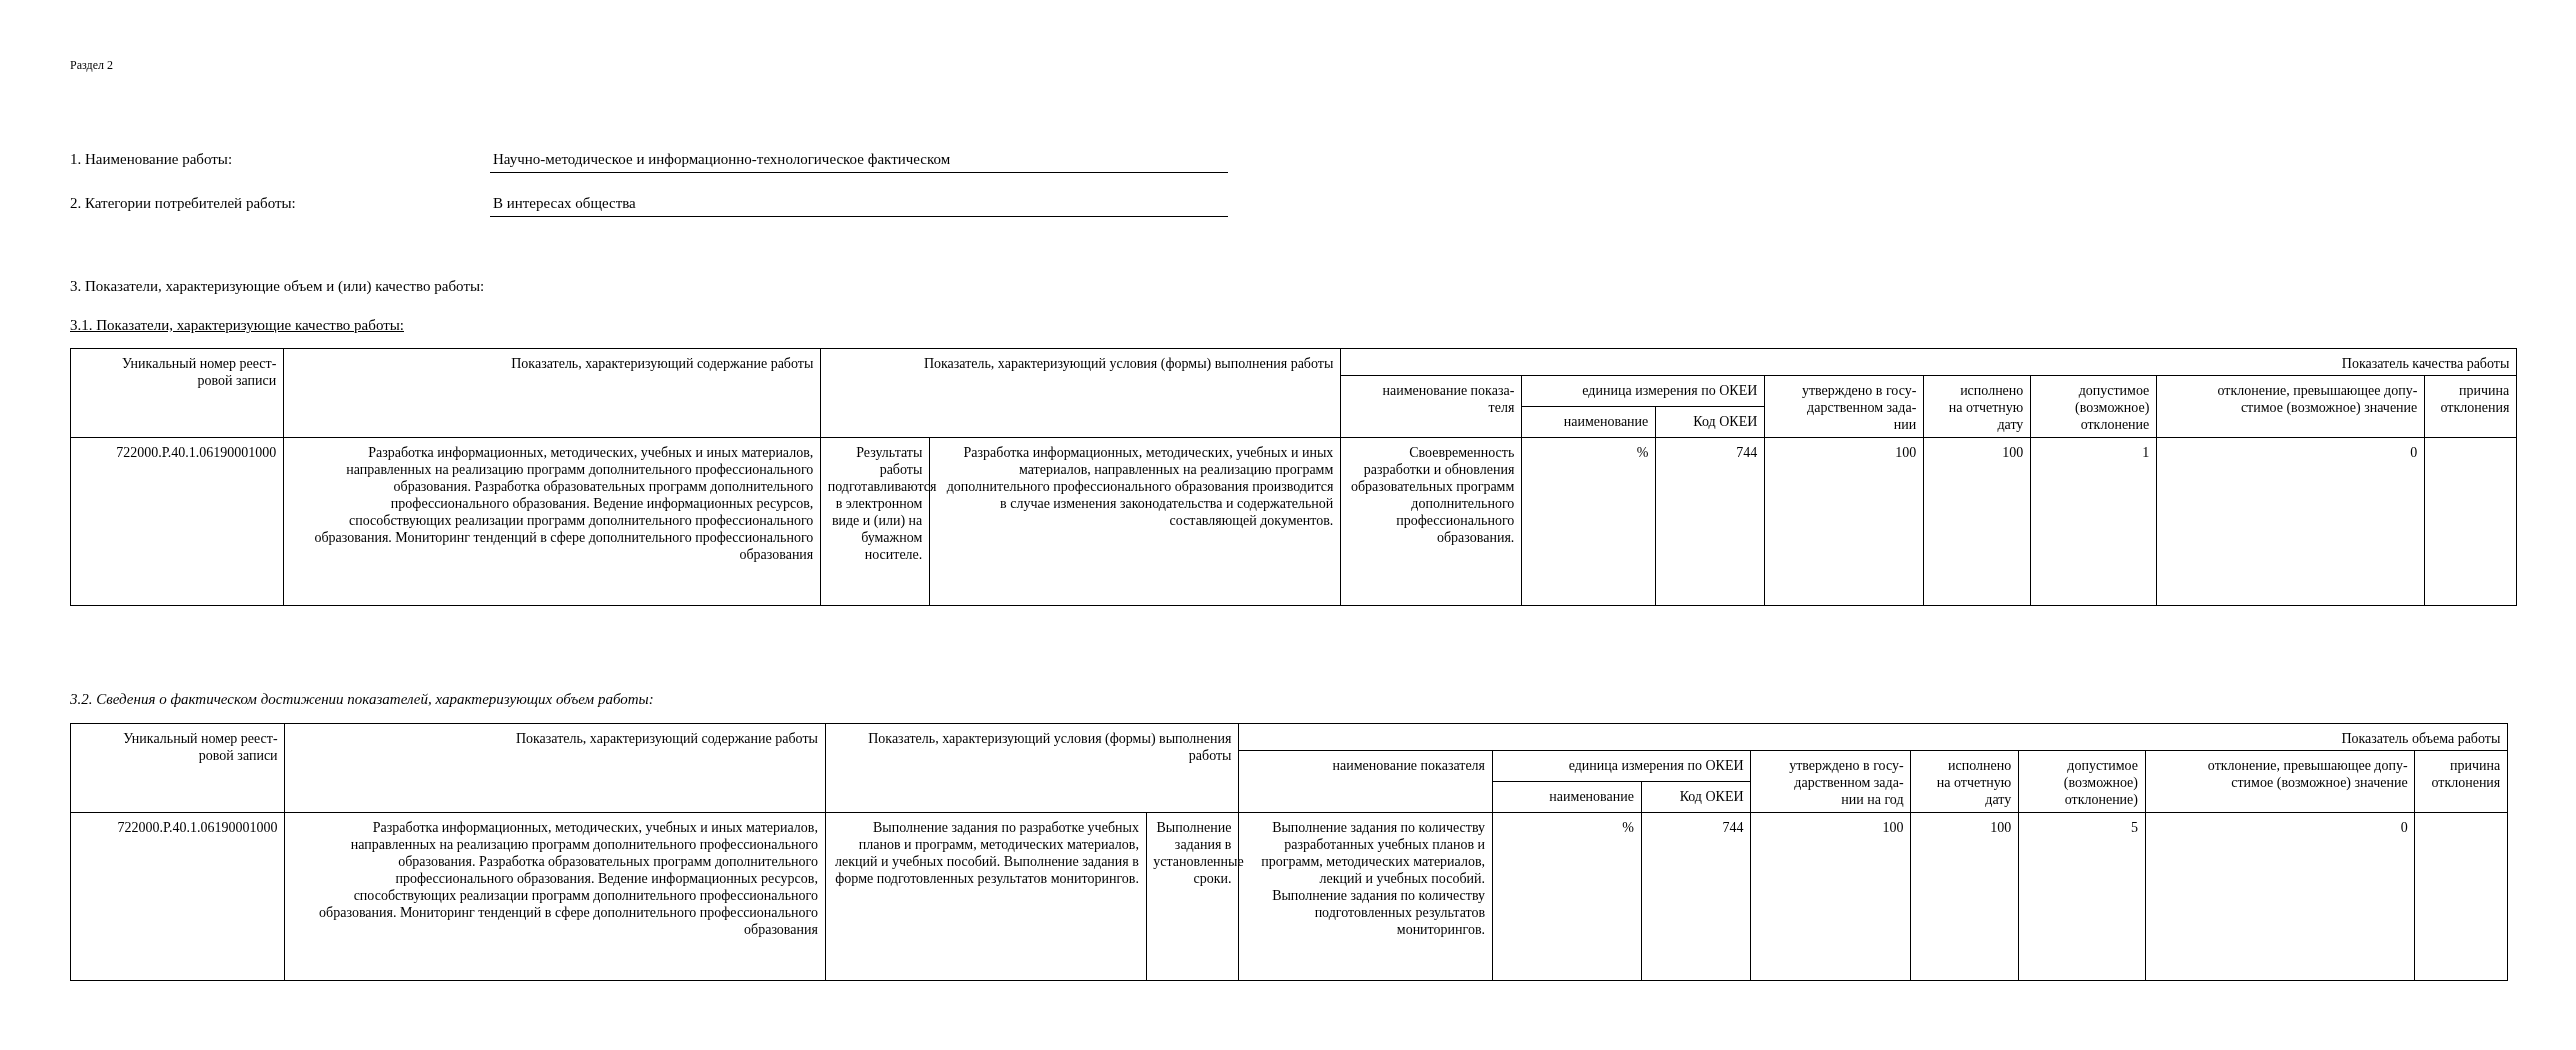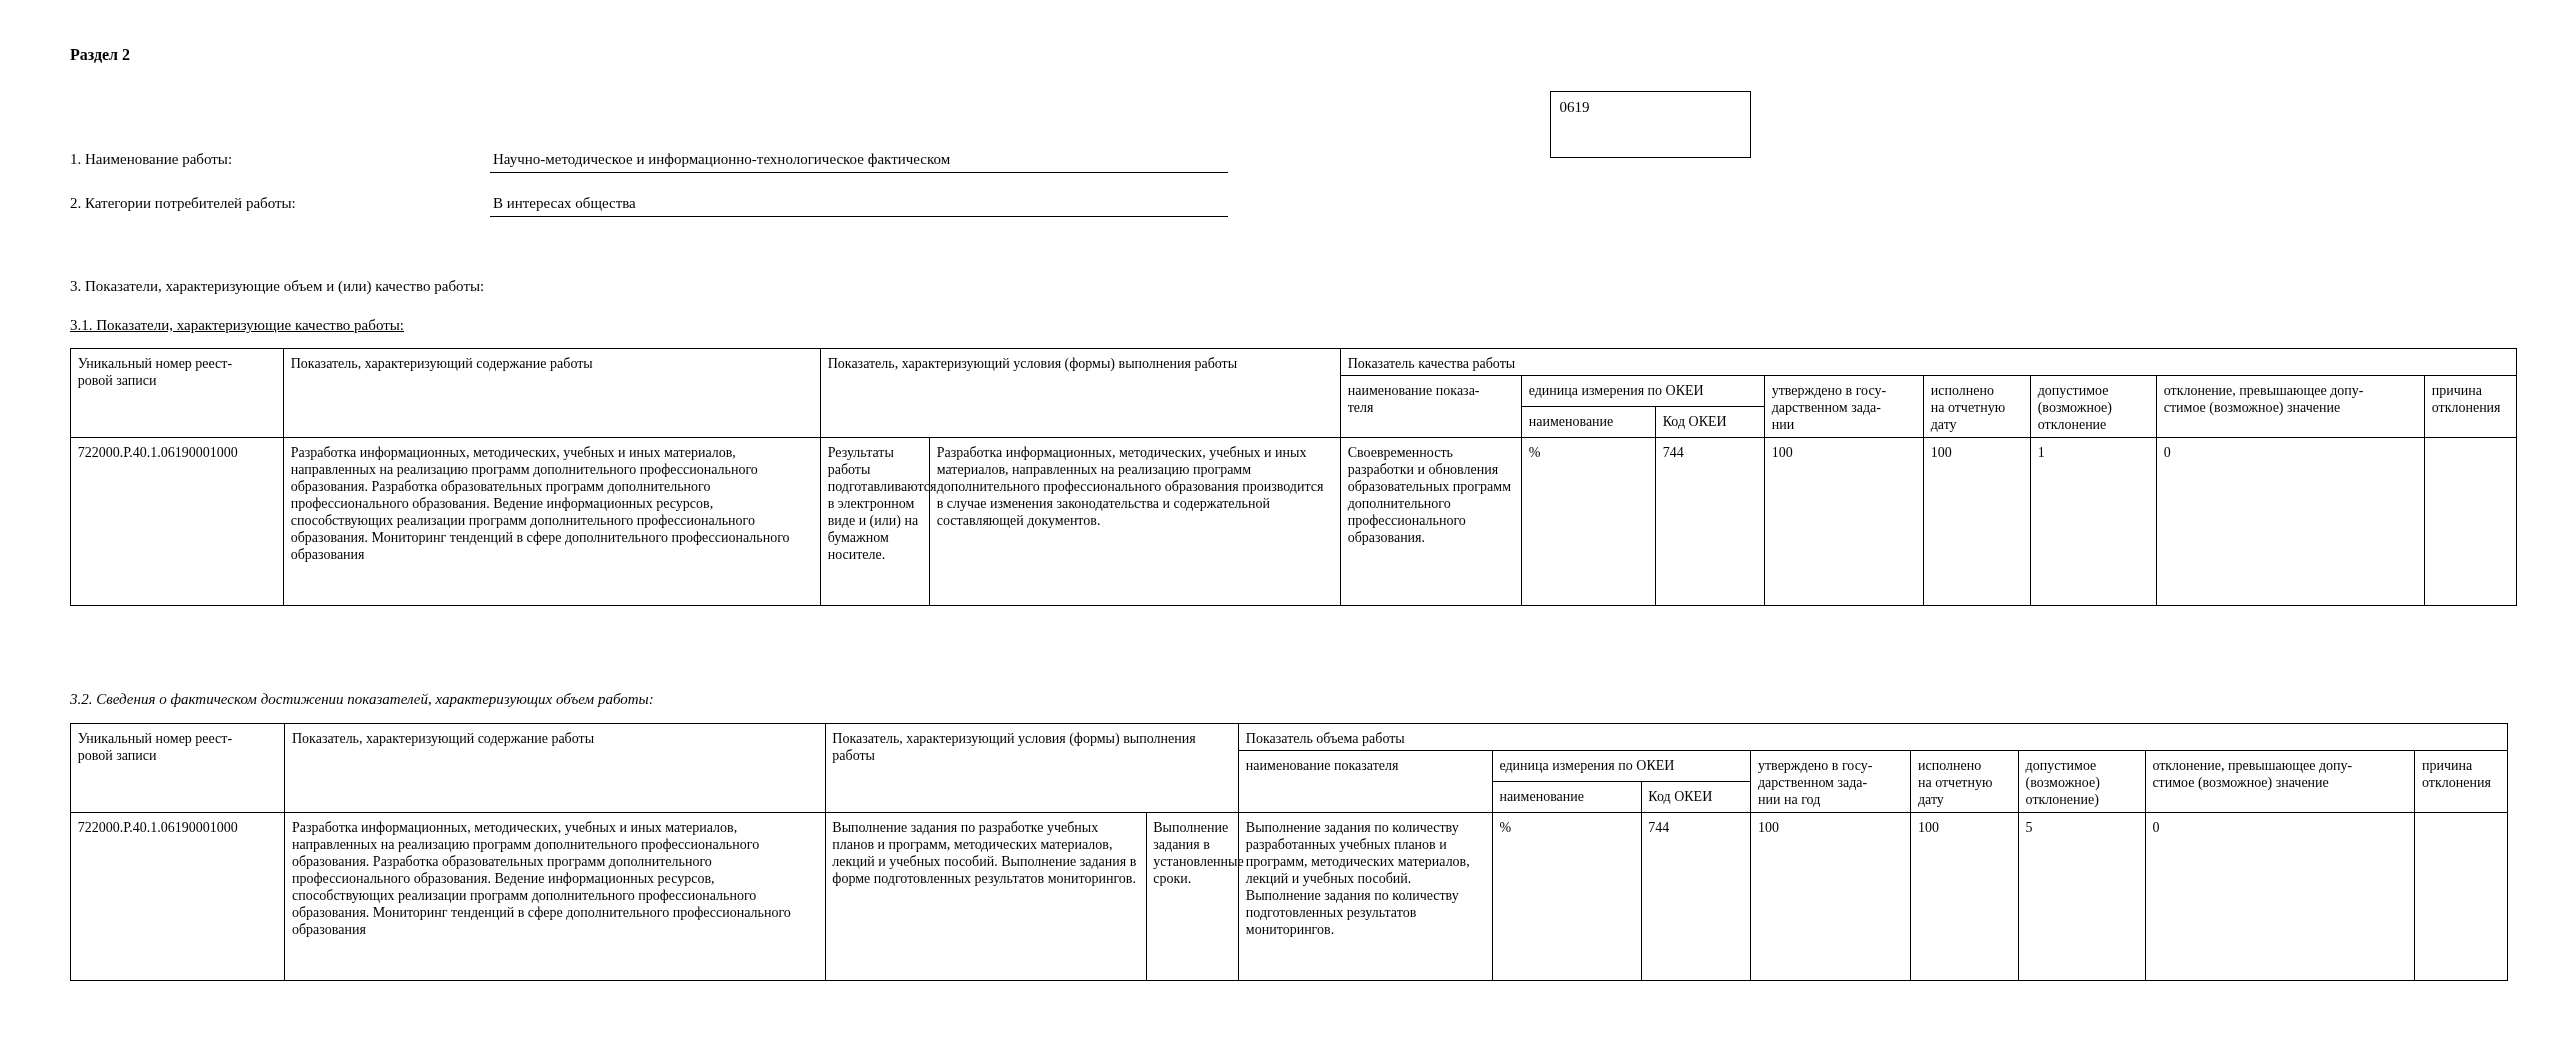--- a/index.html
+++ b/index.html
@@ -18,23 +18,23 @@
   .page {
     position: absolute;
     left: 0; top: 0;
     width: 2576px;
     height: 1051px;
     padding: 0;
   }
   .section-title {
     position: absolute;
     left: 70px;
-    top: 46px;
-    font-size: 16px;
-    font-weight: bold;
+    top: 58px;
+    font-size: 12px;
+    font-weight: normal;
   }
   .code-label {
     position: absolute;
     left: 1231px;
     top: 94px;
     width: 310px;
     font-size: 15px;
     line-height: 1.35;
   }
   .code-box {
@@ -72,35 +72,34 @@
     position: absolute;
     border-collapse: collapse;
     table-layout: fixed;
     font-size: 14px;
   }
   table.grid td, table.grid th {
     border: 0.8px solid #000;
     vertical-align: top;
     padding: 5.9px 6.7px 3.4px 6.7px;
     font-weight: normal;
-    text-align: left;
+    text-align: right;
     line-height: 1.22;
   }
   .nowrapcell { white-space: nowrap; }
   .t1 { left: 70px; top: 348px; width: 2438px; }
   .t2 { left: 70px; top: 723px; width: 2438px; }
 </style>
 </head>
 <body>
 
 <div class="page">
 
   <div class="section-title">Раздел 2</div>
 
-  <div class="code-box">0619</div>
 
   <div class="field-label" style="left:70px; top:151px;">1. Наименование работы:</div>
   <div class="field-value" style="left:493px; top:151px;">Научно-методическое и информационно-технологическое фактическом</div>
   <div class="field-underline" style="left:490px; top:172px; width:738px;"></div>
 
   <div class="field-label" style="left:70px; top:195px;">2. Категории потребителей работы:</div>
   <div class="field-value" style="left:493px; top:195px;">В интересах общества</div>
   <div class="field-underline" style="left:490px; top:216px; width:738px;"></div>
 
   <div class="para" style="left:70px; top:278px;">3. Показатели, характеризующие объем и (или) качество работы:</div>

